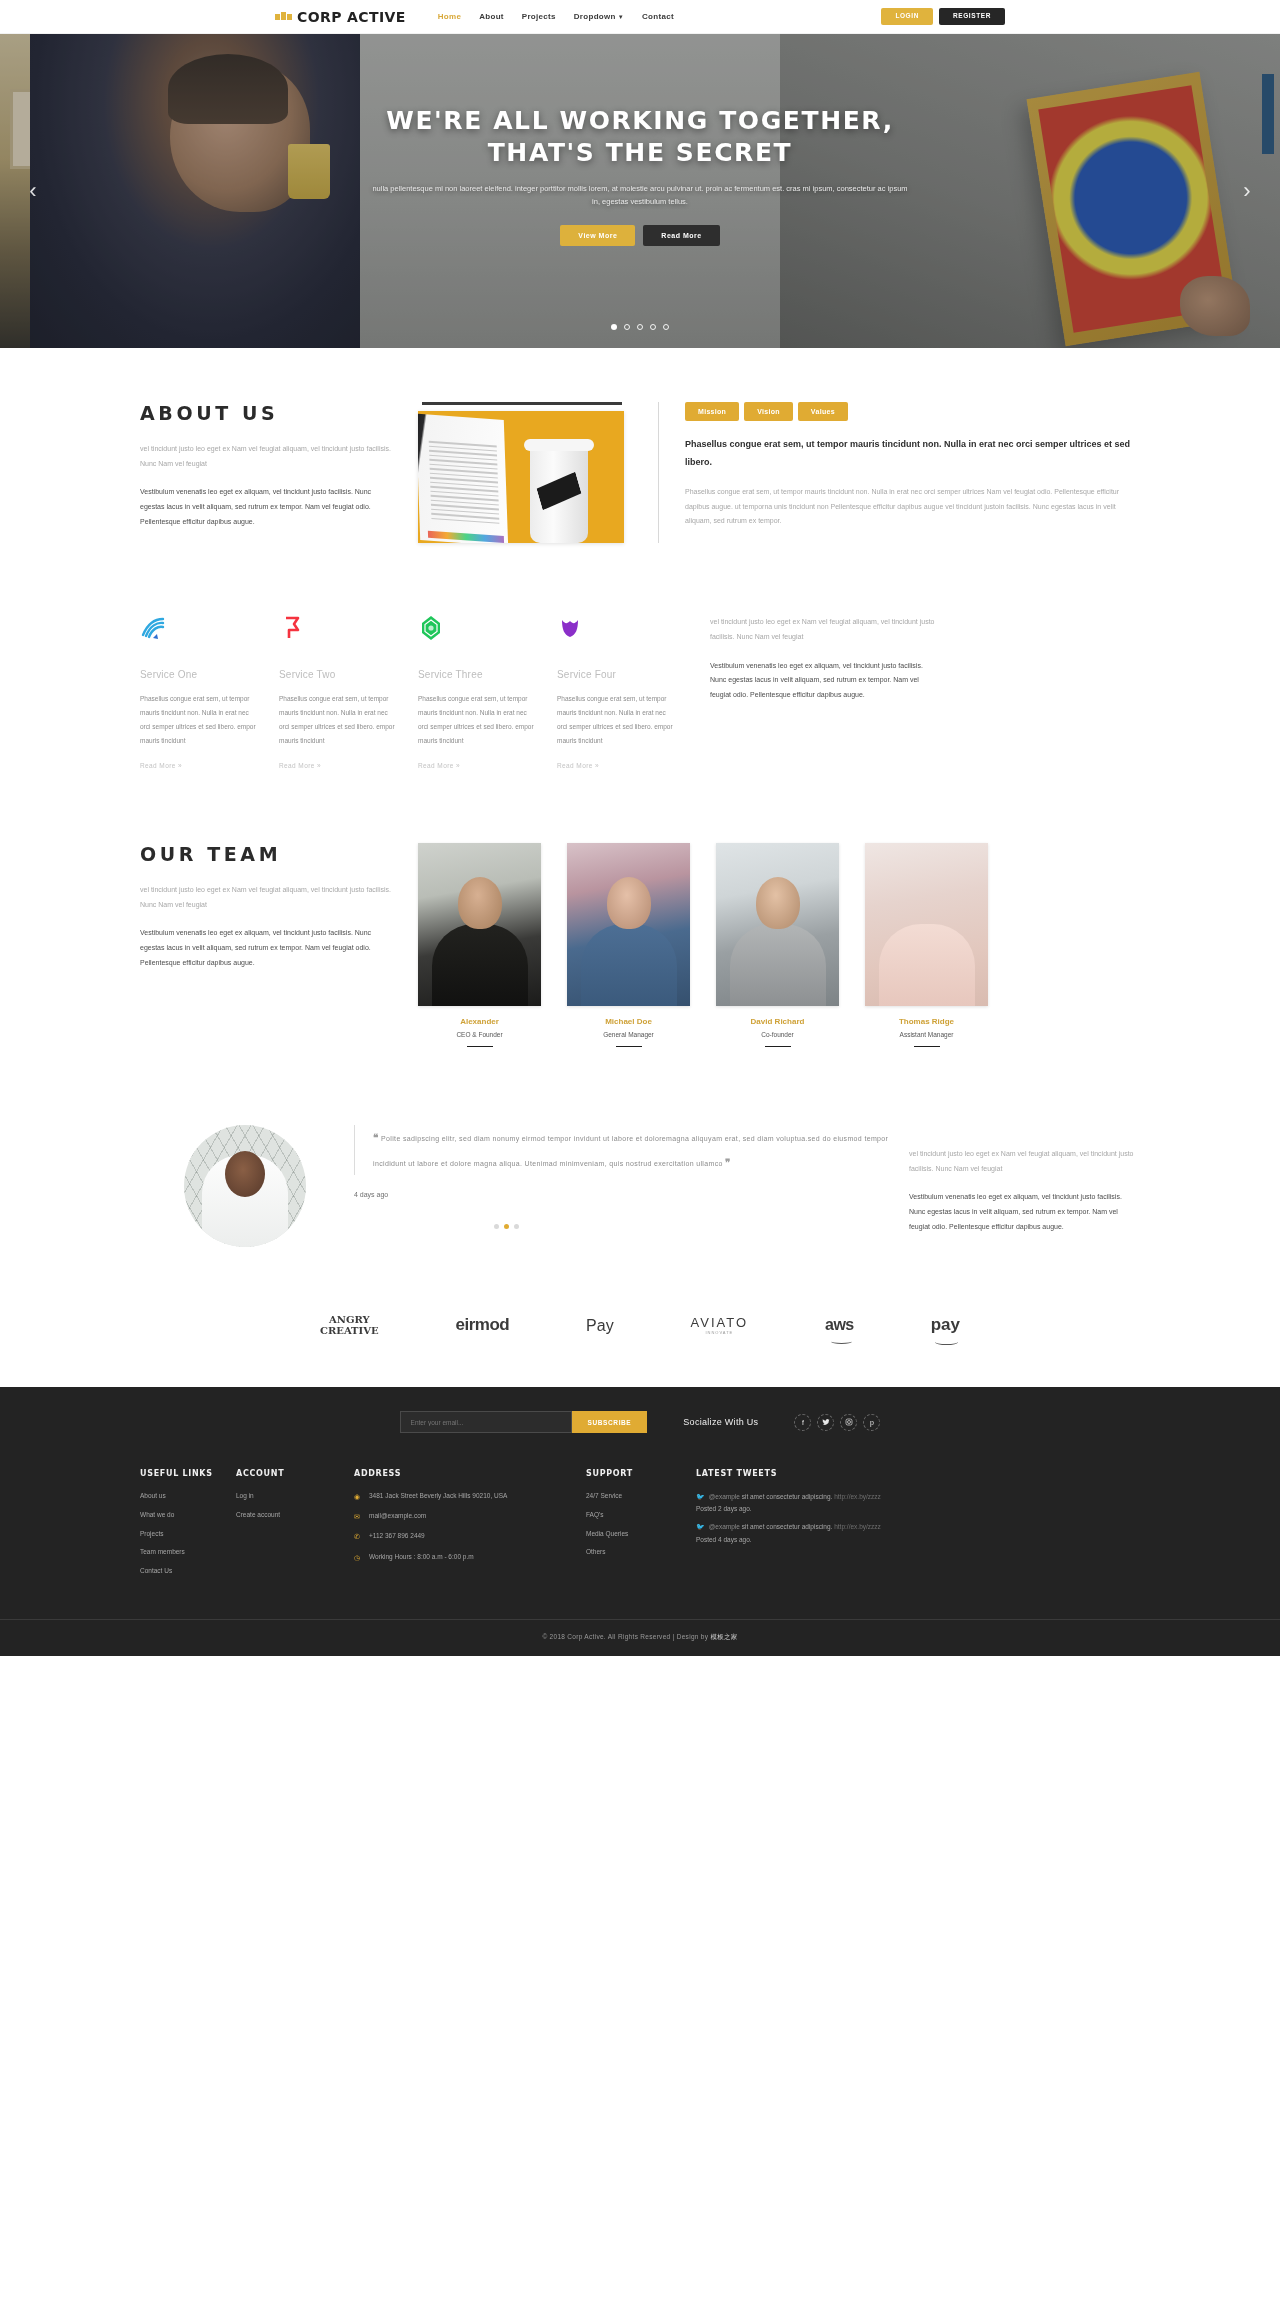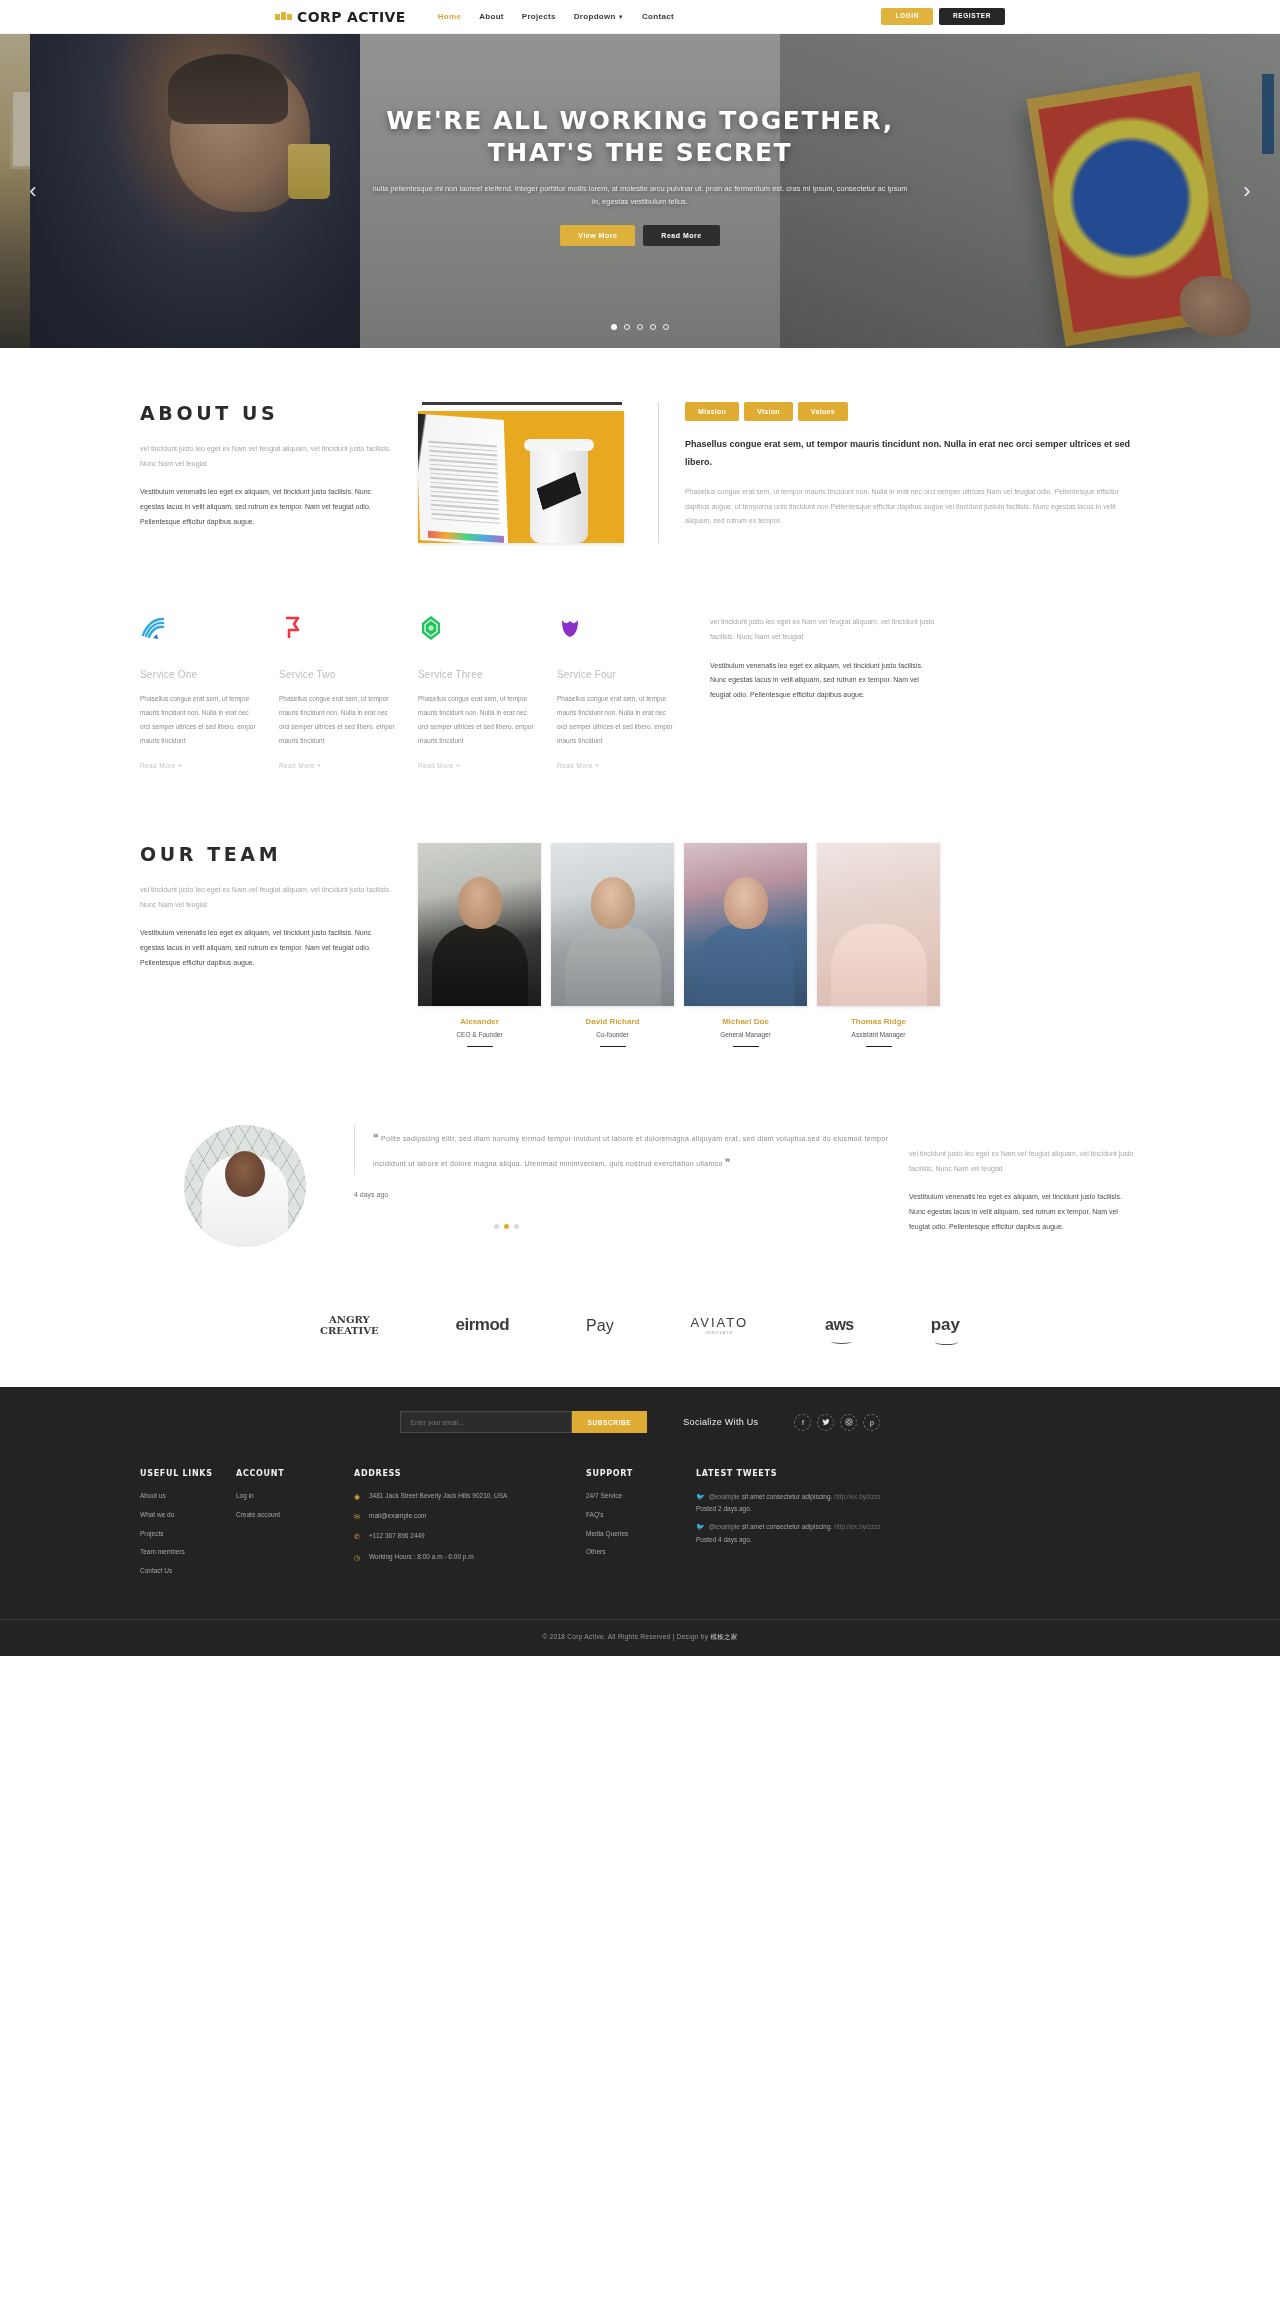--- a/index.html
+++ b/index.html
@@ -218,21 +218,21 @@
     letter-spacing: .2px;
   }
   .svc-body { font-size: 6.5px; line-height: 2.15; color: #8d8d8d; margin-bottom: 14px; }
   .svc-more { font-size: 6.5px; color: #c3c3c3; letter-spacing: .4px; cursor: pointer; }
   .svc-aside { width: 245px; padding-left: 14px; }
 
   
   .team { padding: 74px 0 0; }
   .team-row { display: flex; align-items: flex-start; }
   .team-left { width: 278px; padding-right: 22px; }
-  .team-cards { display: flex; gap: 10px; flex: 1; }
+  .team-cards { display: flex; gap: 26px; flex: 1; }
   .tcard { width: 123px; }
   .tphoto {
     width: 123px; height: 163px; position: relative; overflow: hidden;
     box-shadow: 0 1px 3px rgba(0,0,0,.12);
   }
   .tp1 { background: linear-gradient(170deg,#cfd2cd 0%, #b9bdb6 30%, #3a3a38 62%, #1b1b1a 100%); }
   .tp2 { background: linear-gradient(170deg,#dfe4e6 0%, #cfd5d7 30%, #9aa0a3 60%, #7d8386 100%); }
   .tp3 { background: linear-gradient(170deg,#d8c2c8 0%, #b9949f 28%, #4a6a8e 58%, #35506e 100%); }
   .tp4 { background: linear-gradient(170deg,#efe6e3 0%, #e6d3cd 35%, #e2c7bd 70%, #d9bbb0 100%); }
   .tp-face {
@@ -563,34 +563,34 @@
         <div class="team-cards">
           <div class="tcard">
             <div class="tphoto tp1">
                 <div class="tp-body b1"></div>
                 <div class="tp-face f1"></div>
               </div>
             <div class="tname">Alexander</div>
             <div class="trole">CEO &amp; Founder</div>
           </div>
           <div class="tcard">
+            <div class="tphoto tp3">
+                <div class="tp-body b3"></div>
+                <div class="tp-face f3"></div>
+              </div>
+            <div class="tname">Michael Doe</div>
+            <div class="trole">General Manager</div>
+          </div>
+          <div class="tcard">
             <div class="tphoto tp2">
                 <div class="tp-body b2"></div>
                 <div class="tp-face f2"></div>
               </div>
             <div class="tname">David Richard</div>
             <div class="trole">Co-founder</div>
-          </div>
-          <div class="tcard">
-            <div class="tphoto tp3">
-                <div class="tp-body b3"></div>
-                <div class="tp-face f3"></div>
-              </div>
-            <div class="tname">Michael Doe</div>
-            <div class="trole">General Manager</div>
           </div>
           <div class="tcard">
             <div class="tphoto tp4">
                 <div class="tp-body b4"></div>
                 <div class="tp-face f4"></div>
               </div>
             <div class="tname">Thomas Ridge</div>
             <div class="trole">Assistant Manager</div>
           </div>
         </div>

